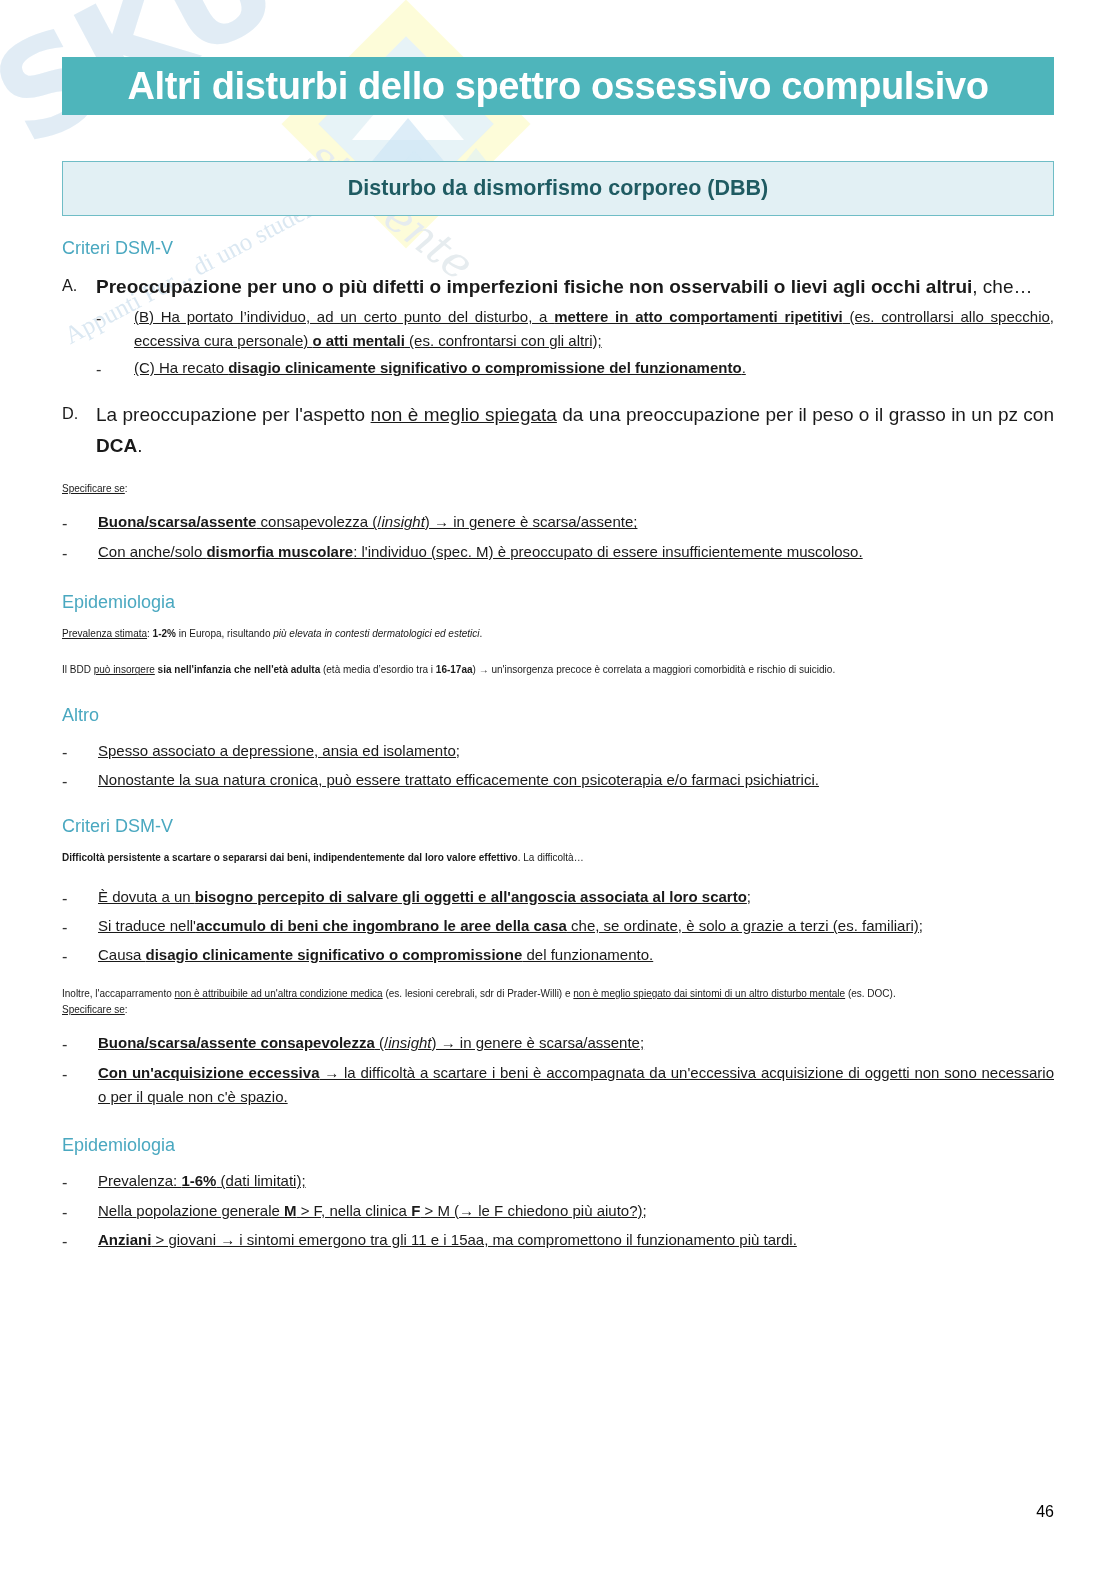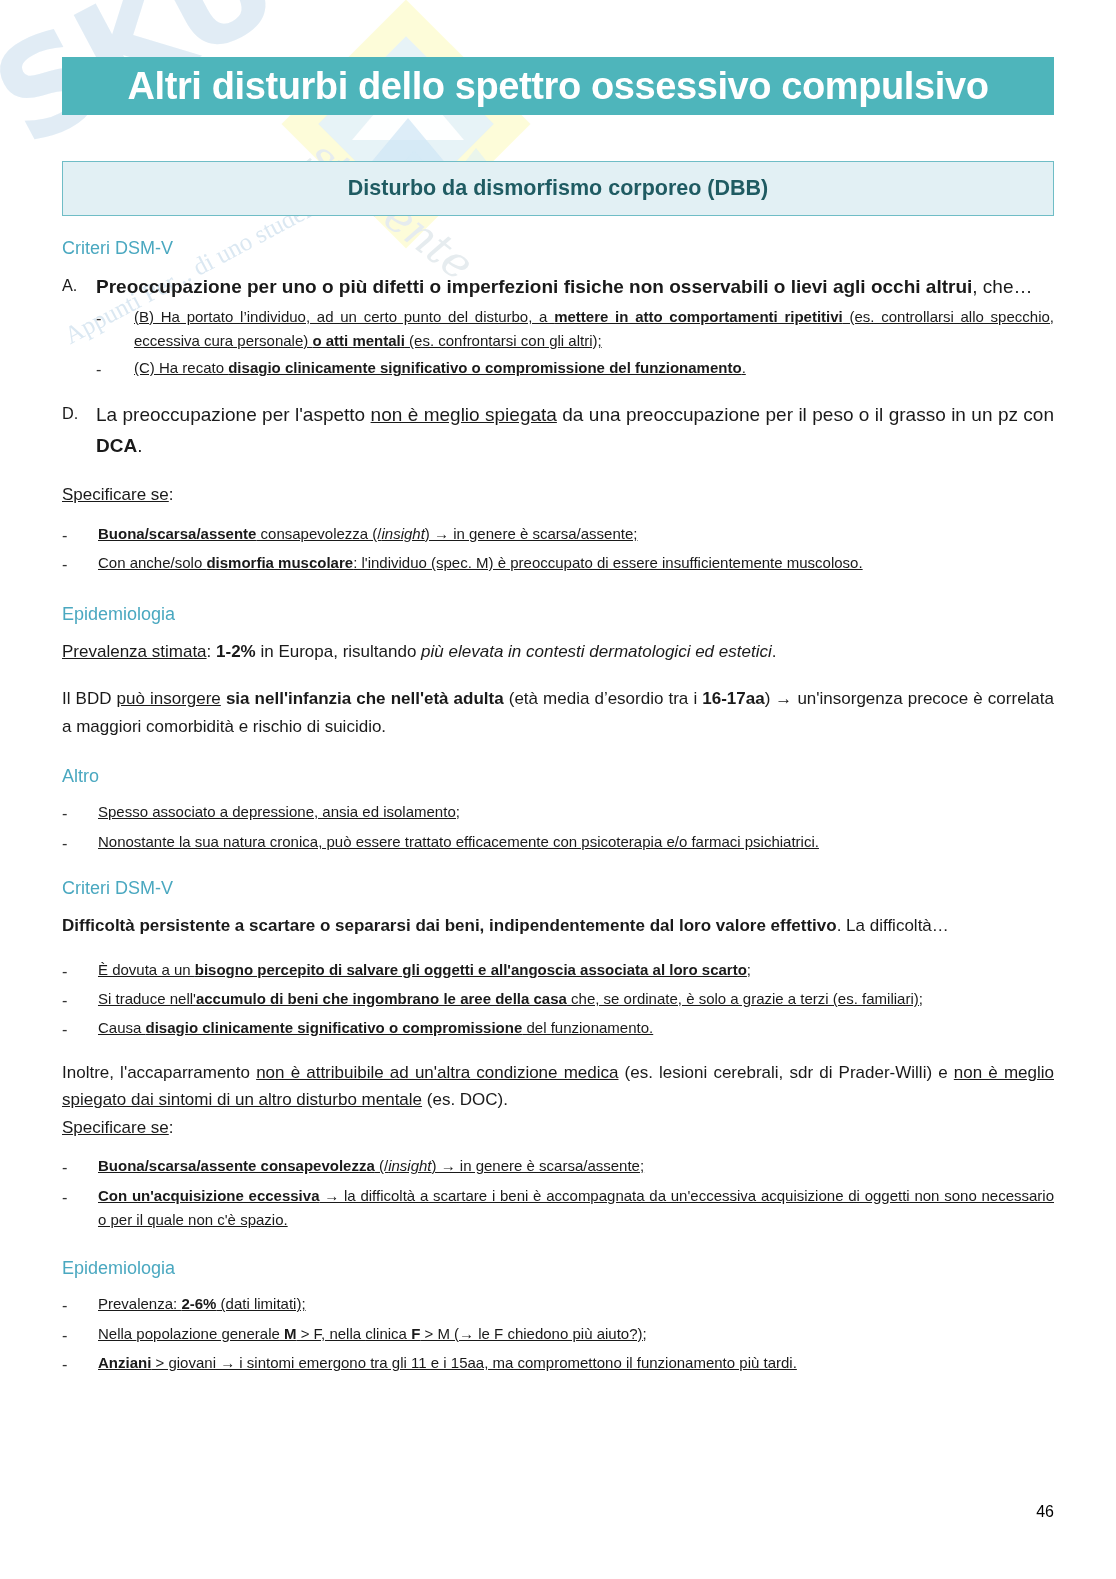--- a/index.html
+++ b/index.html
@@ -181,21 +181,21 @@
   h3.sub {
     color: #4aa8c0;
     font-size: 18px;
     font-weight: 400;
     margin: 22px 0 13px 0;
   }
   h3.sub.tight { margin-top: 26px; }
 
   
   p.para {
-    font-size: 17px;
+    font-size: 10px;
     line-height: 1.62;
     margin: 0 0 13px 0;
     text-align: justify;
   }
   p.para.nojust { text-align: left; }
   p.spacer { margin-bottom: 20px; }
 
   b { font-weight: 700; }
   i { font-style: italic; text-align: right; }
   u { text-decoration: underline; }
@@ -376,21 +376,21 @@
         <div class="marker">-</div>
         <div class="body"><b>Con un'acquisizione eccessiva</b><span> → la difficoltà a scartare i beni è accompagnata da un'eccessiva acquisizione di oggetti non sono necessario o per il quale non c'è spazio.</span></div>
       </div>
     </div>
 
     <h3 class="sub tight">Epidemiologia</h3>
 
     <div class="list-block">
       <div class="dash-row">
         <div class="marker">-</div>
-        <div class="body"><span>Prevalenza: </span><b>2-6%</b><span> (dati limitati);</span></div>
+        <div class="body"><span>Prevalenza: </span><b>1-6%</b><span> (dati limitati);</span></div>
       </div>
       <div class="dash-row">
         <div class="marker">-</div>
         <div class="body"><span>Nella </span><u>popolazione generale</u><b> M</b><span> &gt; F, nella </span><u>clinica</u><b> F</b><span> &gt; M (→ le F chiedono più aiuto?);</span></div>
       </div>
       <div class="dash-row">
         <div class="marker">-</div>
         <div class="body"><b>Anziani</b><span> &gt; giovani → i sintomi emergono tra gli 11 e i 15aa, ma compromettono il funzionamento più tardi.</span></div>
       </div>
     </div>

